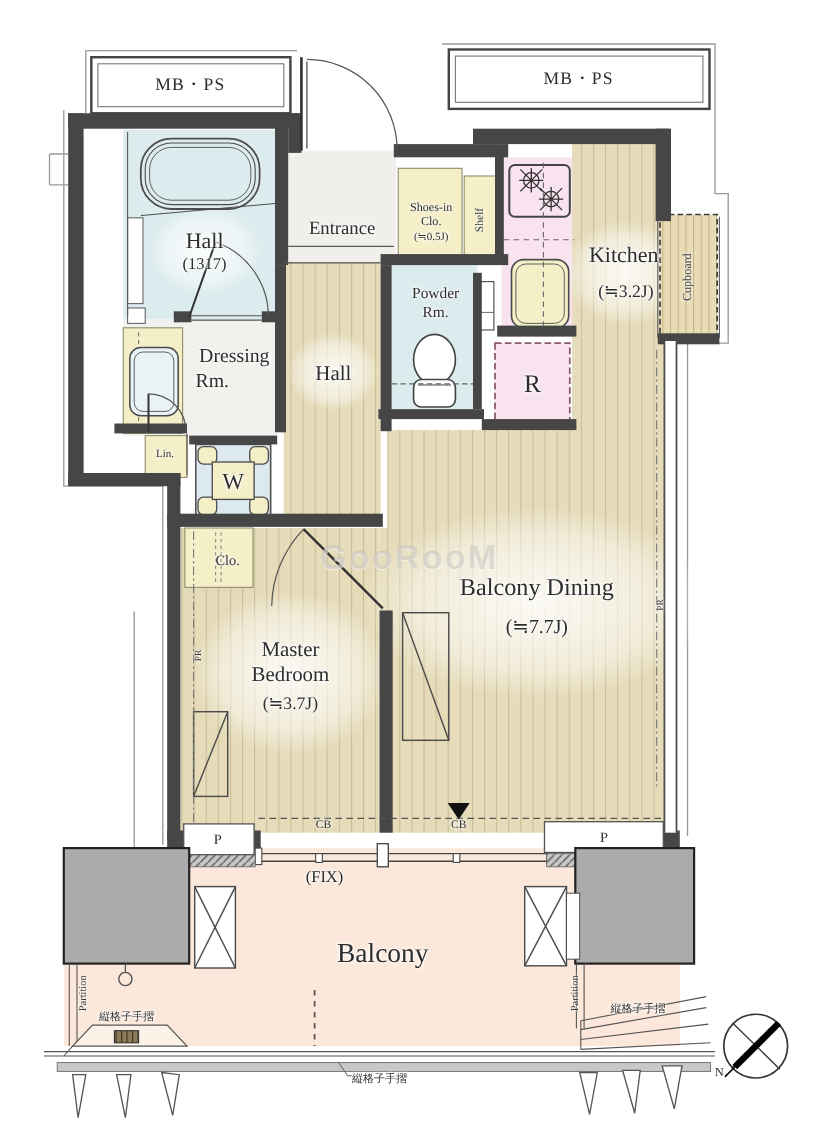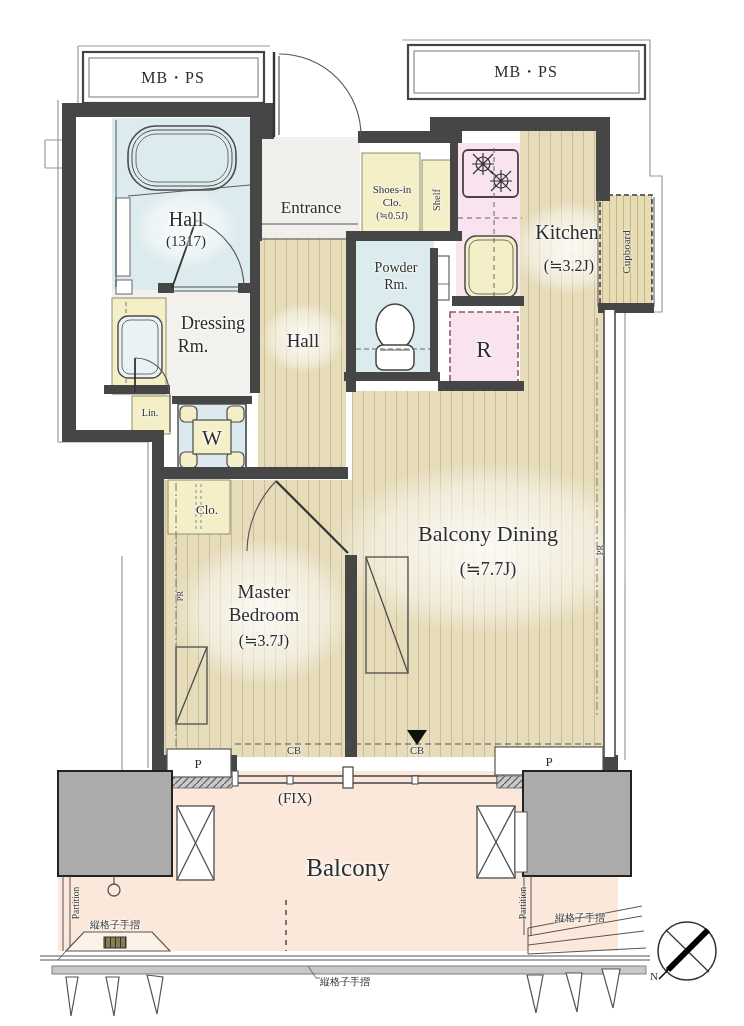--- a/index.html
+++ b/index.html
@@ -348,13 +348,14 @@
 <div class="lbl" style="left:198px;top:763px;font-size:13px;">P</div>
 <div class="lbl" style="left:549px;top:761px;font-size:13px;">P</div>
 <div class="lbl" style="left:295px;top:798px;font-size:15px;">(FIX)</div>
 <div class="lbl" style="left:348px;top:867px;font-size:25px;">Balcony</div>
 <div class="vlbl" style="left:77px;top:903px;font-size:9.5px;">Partition</div>
 <div class="vlbl" style="left:524px;top:903px;font-size:9.5px;">Partition</div>
 <div class="lbl" style="left:115px;top:925px;font-size:10px;">縦格子手摺</div>
 <div class="lbl" style="left:580px;top:918px;font-size:10px;">縦格子手摺</div>
 <div class="lbl" style="left:345px;top:982px;font-size:10px;">縦格子手摺</div>
 <div class="lbl" style="left:654px;top:976px;font-size:11px;text-shadow:none;">N</div>
+<div class="wm" style="left:372px;top:507px;font-size:31px;">GooRooM</div>
 </div>
 
 </body></html>

